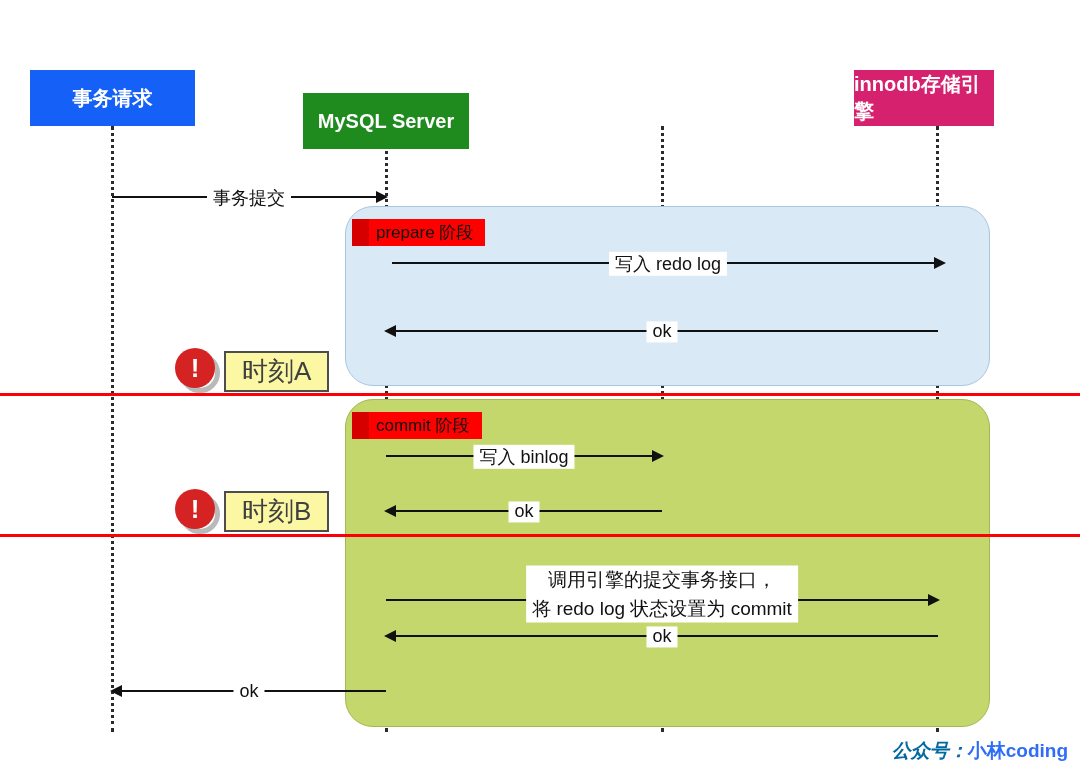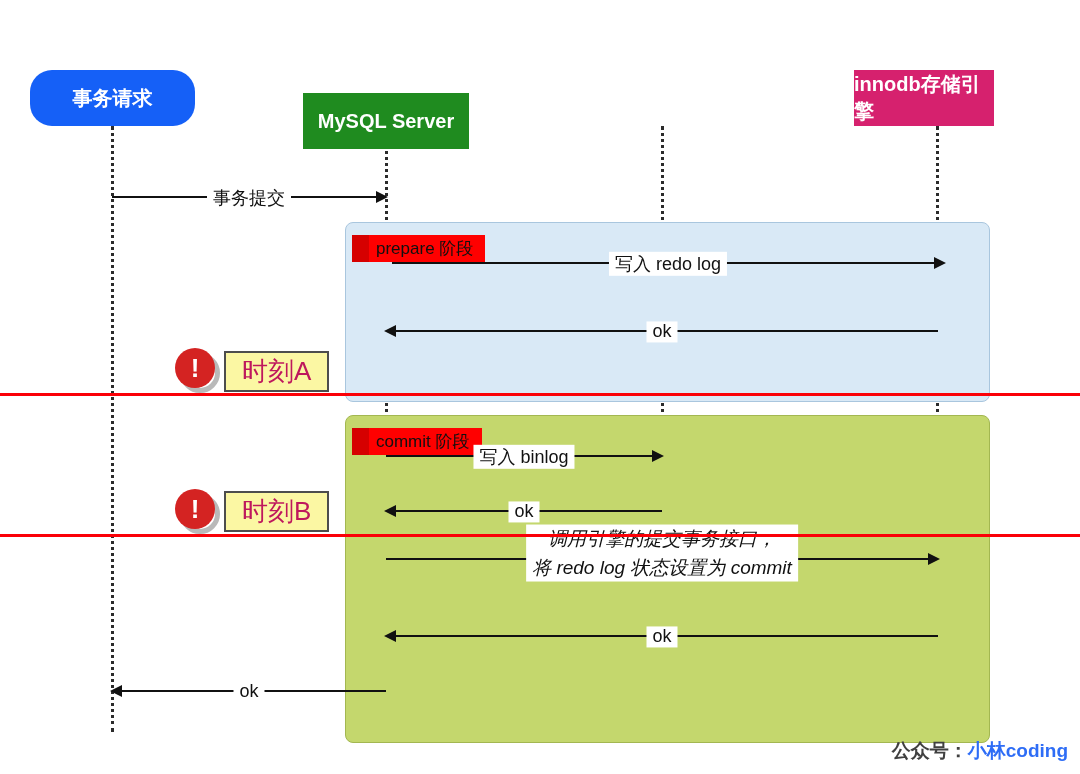--- a/index.html
+++ b/index.html
@@ -3,31 +3,31 @@
 <meta charset="utf-8">
 <style>
   * { margin:0; padding:0; box-sizing:border-box; }
   html,body { background:#ffffff; }
   body { font-family:"Liberation Sans","DejaVu Sans",sans-serif; }
   .canvas { position:relative; width:1080px; height:774px; background:#ffffff; overflow:hidden; }
 
   
   .head { position:absolute; top:70px; height:56px; display:flex; align-items:center; justify-content:center;
           color:#ffffff; font-size:20px; font-weight:600; z-index:2; }
-  .head-0 { left:30px;  width:165px; background:#1560f7;border-radius:22px; }
+  .head-0 { left:30px;  width:165px; background:#1560f7; }
   .head-1 { left:303px; width:166px; background:#1f8b1f;margin-top:23px; }
   .head-2 { left:579px; width:167px; background:#8a17f5; }
   .head-3 { left:854px; width:140px; background:#d6216e; }
 
   
   .lifeline { position:absolute; top:126px; height:606px; width:0; border-left:3px dotted #2b2b2b; z-index:1; }
   .ll-0 { left:111px; } .ll-1 { left:385px; } .ll-2 { left:661px; } .ll-3 { left:936px; }
 
   
-  .phase { position:absolute; border-radius:8px; z-index:2;margin-top:16px; }
+  .phase { position:absolute; border-radius:28px; z-index:2; }
   .phase-prepare { left:345px; top:206px; width:645px; height:180px; background:#d9e9f6; border:1px solid #a9c6de; }
   .phase-commit  { left:345px; top:399px; width:645px; height:328px; background:#c4d76d; border:1px solid #a3b751; }
   .phase-tag { position:absolute; left:6px; top:12px; background:#ff0000; color:#101010;
                font-size:17px; padding:2px 12px 2px 24px; white-space:nowrap; }
   .phase-tag::before { content:""; position:absolute; left:0; top:0; bottom:0; width:17px; background:#d60000; }
 
   
   .msg { position:absolute; height:0; border-top:2px solid #111; z-index:3; }
   .msg::after { content:""; position:absolute; width:0; height:0; top:-7px;
                 border-top:6px solid transparent; border-bottom:6px solid transparent; }
@@ -37,43 +37,43 @@
               background:#ffffff; padding:0 6px; font-size:18px; color:#111; white-space:nowrap; }
   .msg .lbl-two { position:absolute; left:50%; top:1px; transform:translate(-50%,-64%);
                   background:#ffffff; padding:0 6px; font-size:19px; color:#111;
                   text-align:center; line-height:1.5; white-space:nowrap; }
 
   .m0 { left:112px; top:196px; width:274px; }
   .m1 { left:392px; top:262px; width:552px; }
   .m2 { left:386px; top:330px; width:552px; }
   .m3 { left:386px; top:455px; width:276px; }
   .m4 { left:386px; top:510px; width:276px; }
-  .m5 { left:386px; top:558px; width:552px;font-style:italic; }
+  .m5 { left:386px; top:599px; width:552px; }
   .m6 { left:386px; top:635px; width:552px; }
   .m7 { left:112px; top:690px; width:274px; }
 
   
   .redline { position:absolute; left:0; width:1080px; height:3px; background:#fb0007; z-index:4; }
   .redline-a { top:393px; } .redline-b { top:534px; }
 
   
   .warn-wrap { position:absolute; width:45px; height:45px; z-index:5; }
   .warn-a { left:175px; top:348px; } .warn-b { left:175px; top:489px; }
   .warn-arc { position:absolute; left:5px; top:5px; width:40px; height:40px; border-radius:50%;
               border:5px solid #b9b9b9; }
   .warn-circle { position:absolute; left:0; top:0; width:40px; height:40px; border-radius:50%;
                  background:#d42322; color:#fff; display:flex; align-items:center; justify-content:center;
                  font-size:26px; font-weight:bold; }
-  .moment-label { position:absolute; background:#fbf7a3; border:2px solid #4d4d4d; color:#be185d;
+  .moment-label { position:absolute; background:#fbf7a3; border:2px solid #4d4d4d; color:#404040;
                   font-size:26px; padding:1px 16px; z-index:5; white-space:nowrap; }
   .moment-label-a { left:224px; top:351px; } .moment-label-b { left:224px; top:491px; }
 
   
   .footer { position:absolute; right:12px; top:738px; font-size:19px; font-weight:bold; z-index:6; }
-  .footer-prefix { color:#404040; }
+  .footer-prefix { color:#0369a1;font-style:italic; }
   .footer-name { color:#2e6df6; }
 </style>
 </head>
 <body>
 
 <div class="canvas">
 
   <div class="head head-0">事务请求</div>
   <div class="head head-1">MySQL Server</div>
   <div class="head head-3">innodb存储引擎</div>

